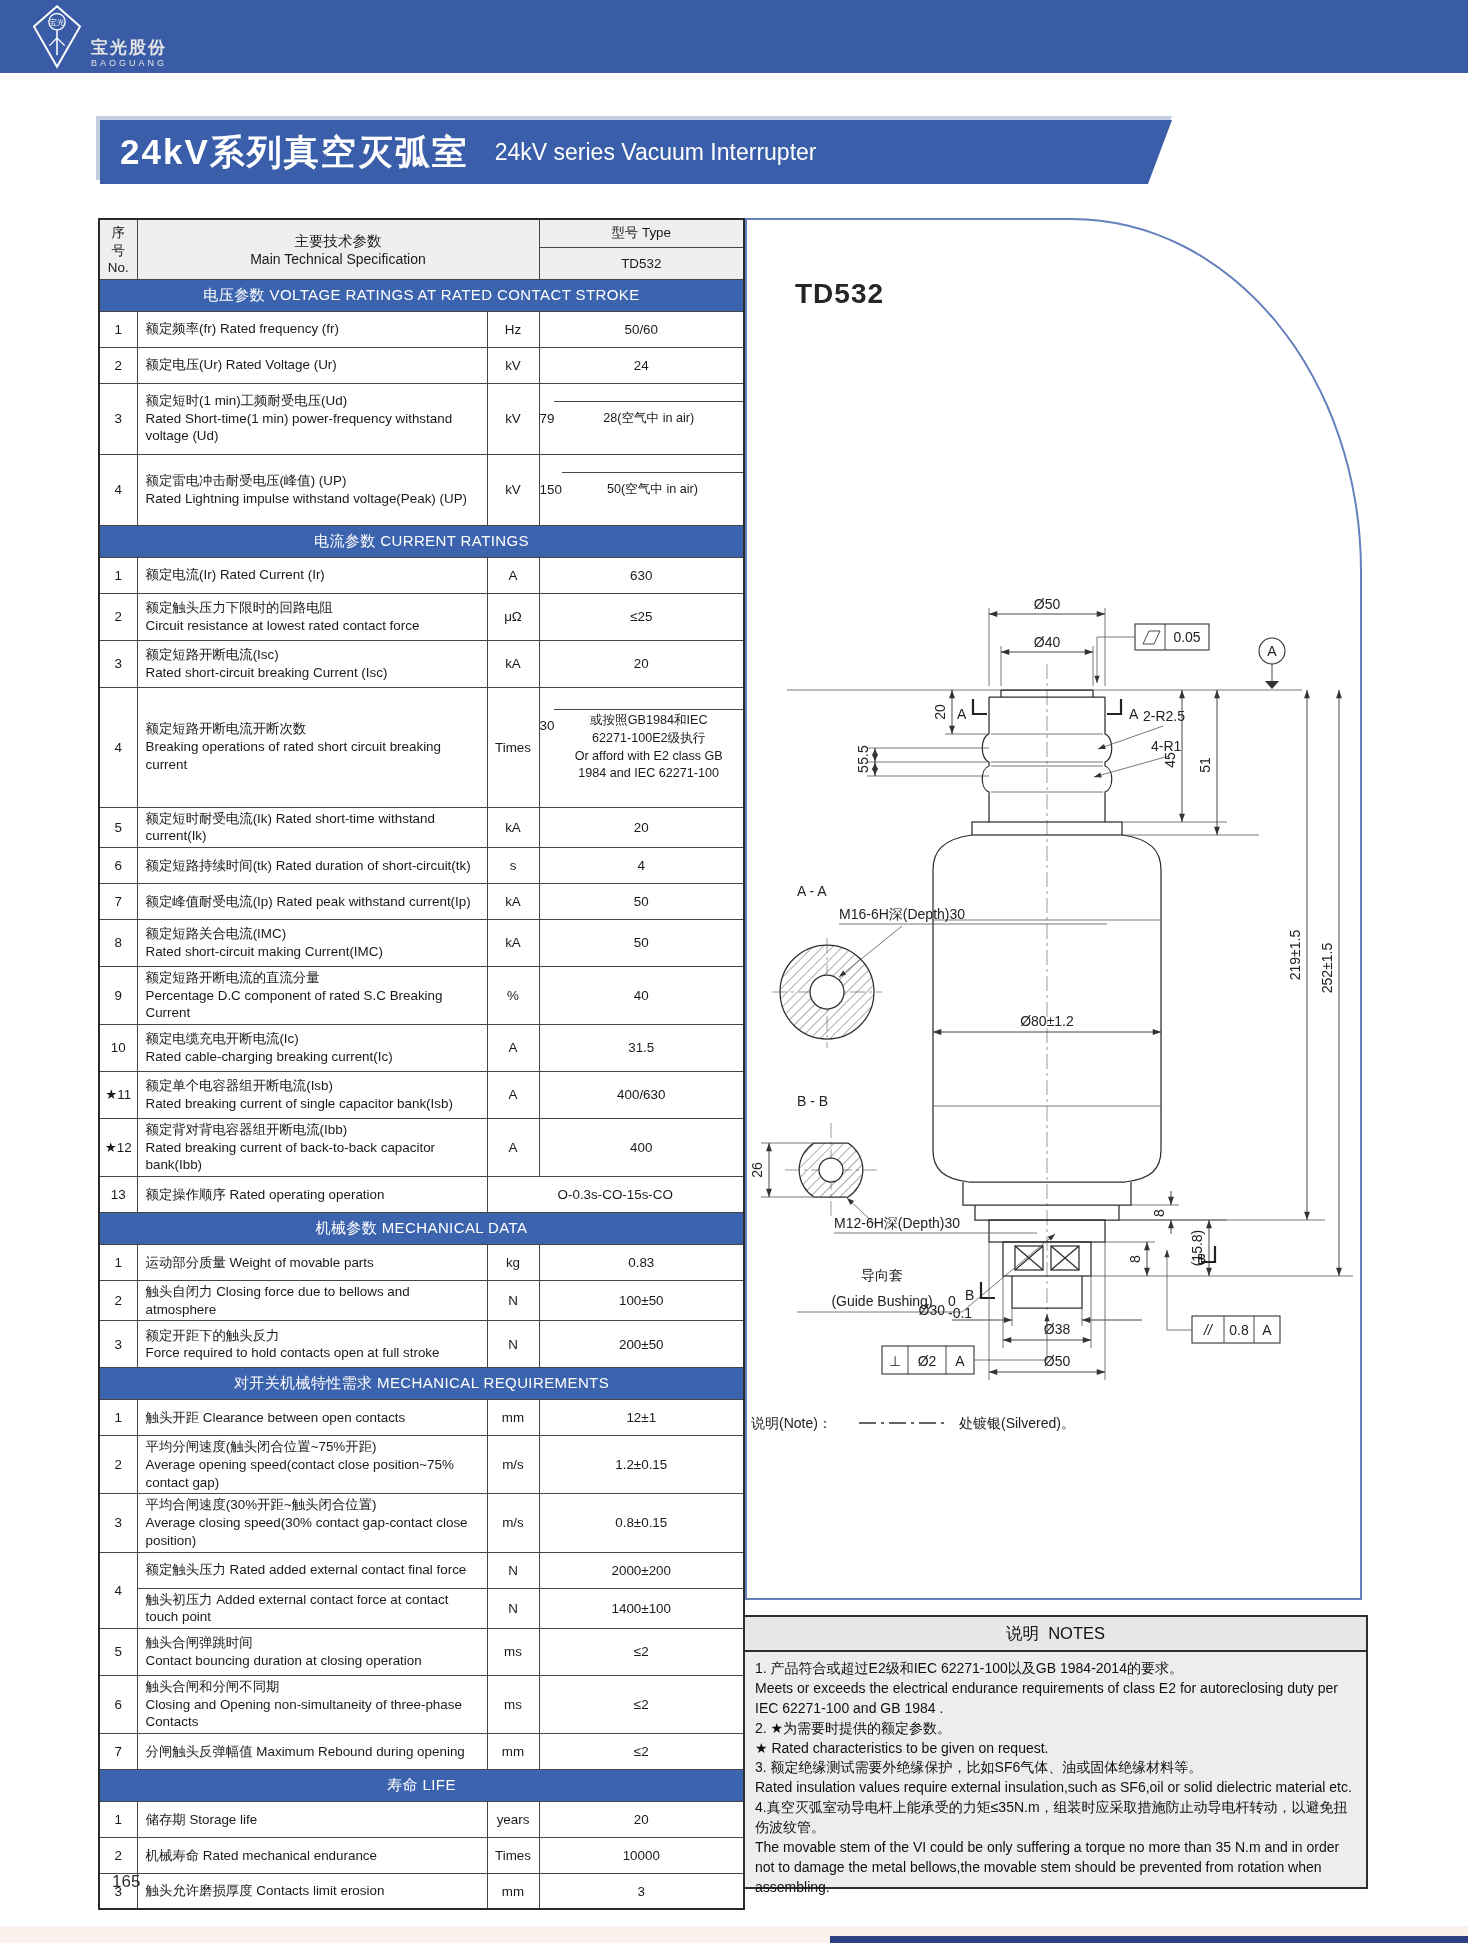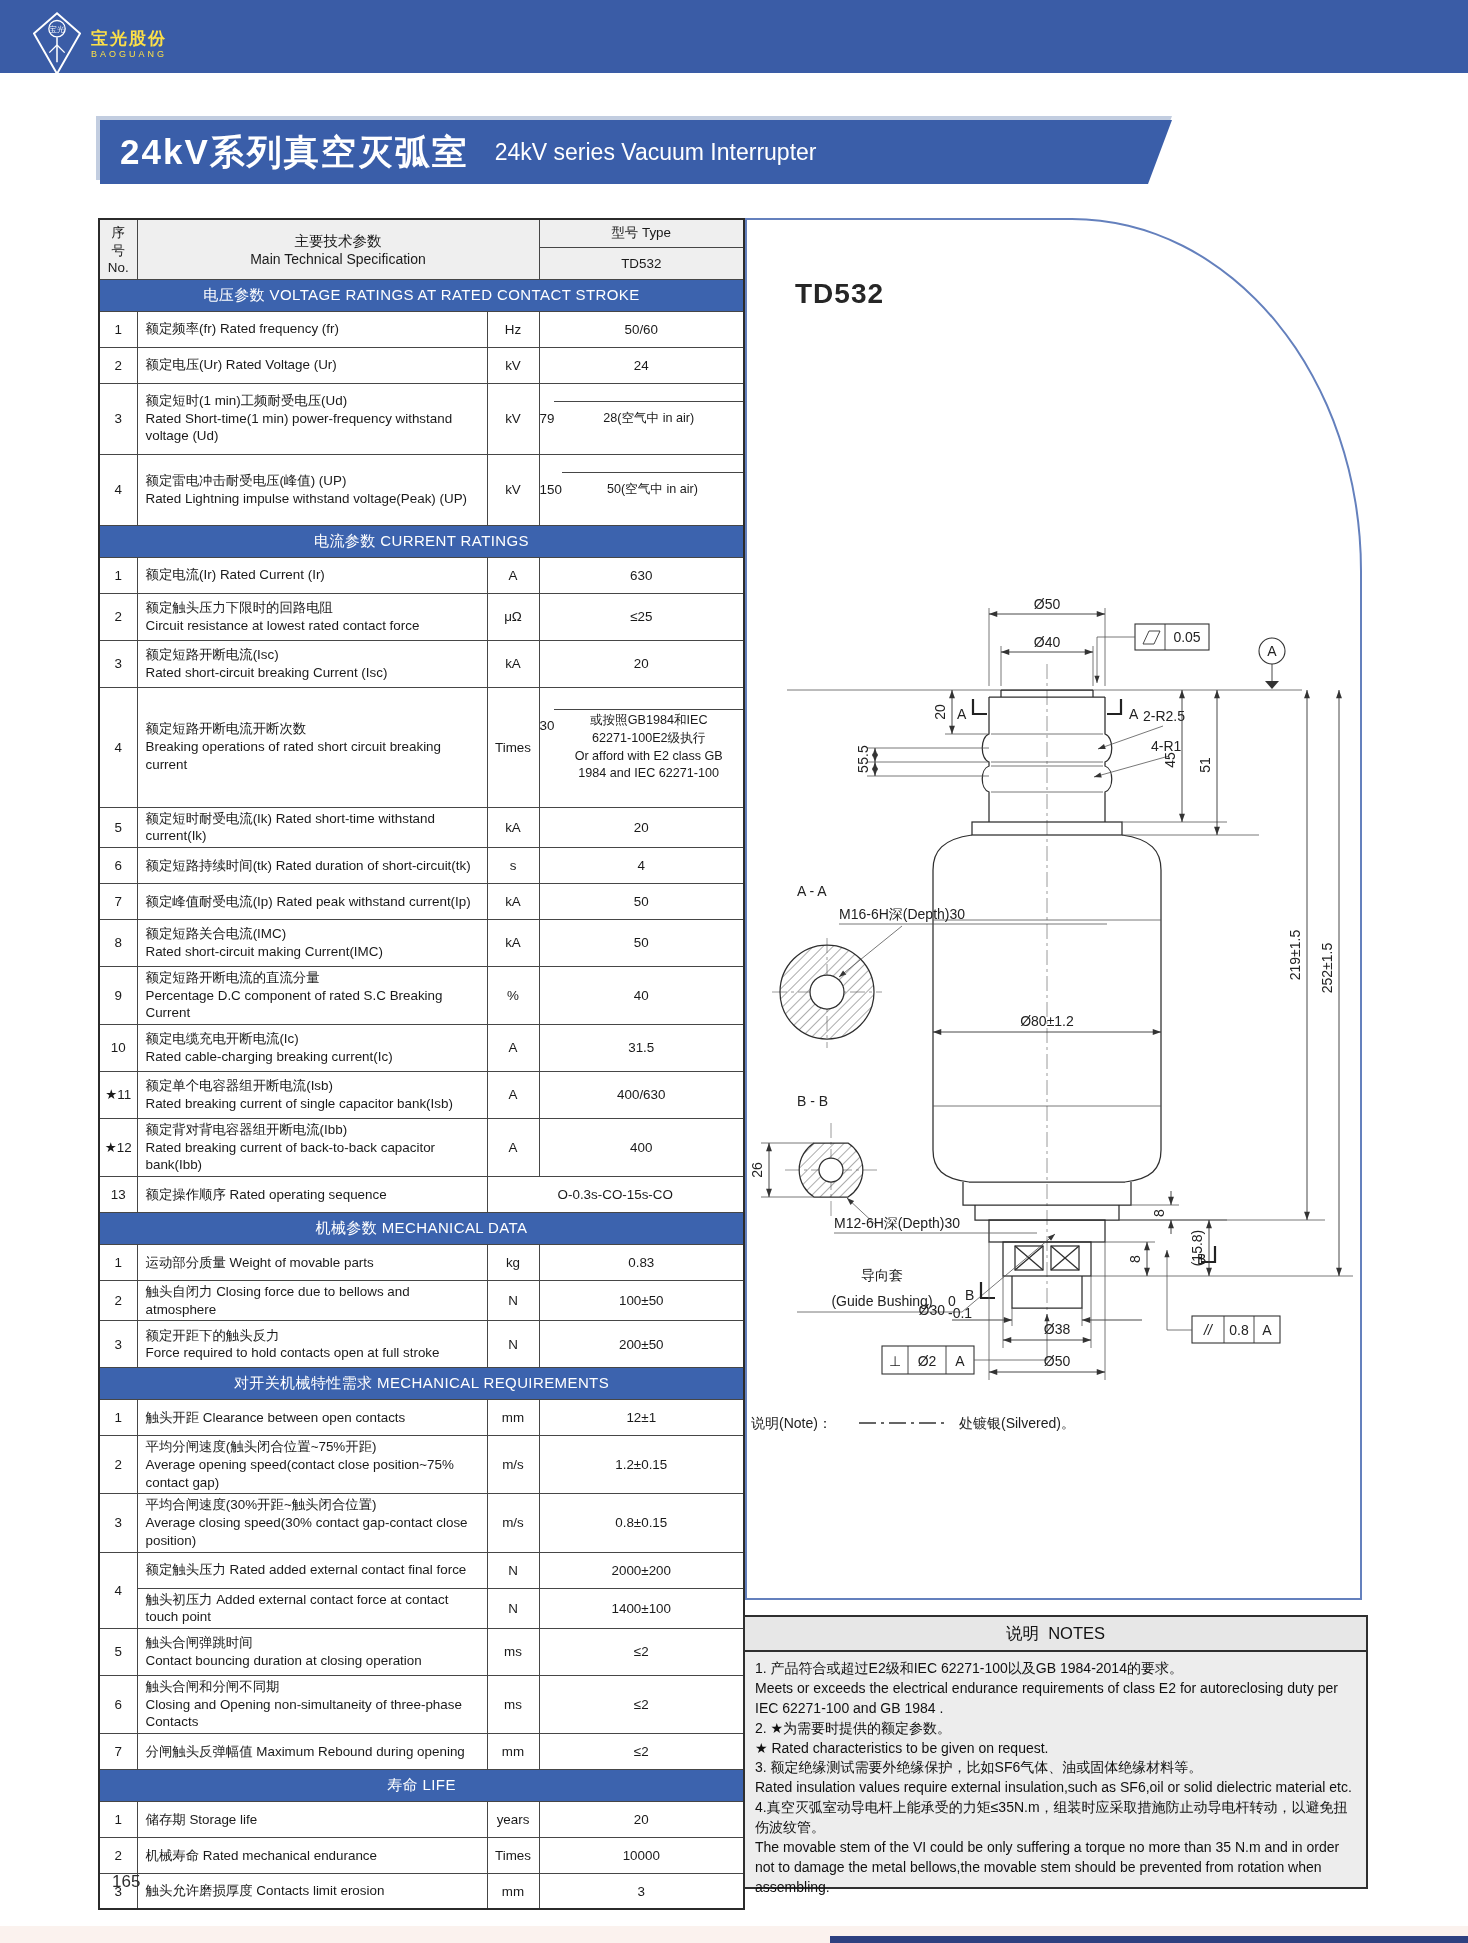--- a/index.html
+++ b/index.html
@@ -1,21 +1,21 @@
 <!DOCTYPE html>
 <html><head>
 <meta charset="utf-8">
 <style>
   html,body{margin:0;padding:0;background:#fff;}
   .page{position:relative;width:1468px;height:1943px;background:#ffffff;overflow:hidden;
         font-family:"Liberation Sans","DejaVu Sans",sans-serif;color:#1a1a1a;}
 
   
   .topbar{position:absolute;left:0;top:0;width:1468px;height:73px;background:#3a5ca6;}
-  .logo{position:absolute;left:33px;top:12px;display:flex;align-items:center;gap:10px;color:#fde047;}
+  .logo{position:absolute;left:33px;top:5px;display:flex;align-items:flex-end;gap:10px;color:#e5e5e5;}
   .logo-text .cn{font-size:17px;font-weight:bold;letter-spacing:2px;line-height:20px;}
   .logo-text .en{font-size:9px;letter-spacing:3px;line-height:11px;}
 
   
   .band-shadow{position:absolute;left:96px;top:116px;width:1076px;height:64px;background:#c2cde0;
                clip-path:polygon(0 0,100% 0,calc(100% - 24px) 100%,0 100%);}
   .titleband{position:absolute;left:100px;top:120px;width:1072px;height:64px;background:#3a5ea9;
              clip-path:polygon(0 0,100% 0,calc(100% - 24px) 100%,0 100%);
              display:flex;align-items:center;gap:26px;padding-left:20px;box-sizing:border-box;color:#fff;}
   .titleband .cn{font-size:35px;font-weight:bold;letter-spacing:2px;}
@@ -259,21 +259,21 @@
           <td class="no">★12</td>
           <td class="lbl">
             <div>额定背对背电容器组开断电流(Ibb)</div>
             <div>Rated breaking current of back-to-back capacitor bank(Ibb)</div>
           </td>
           <td class="unit">A</td>
           <td class="val">400</td>
         </tr>
         <tr style="height: 36px;">
           <td class="no">13</td>
-          <td class="lbl">额定操作顺序 Rated operating sequence</td>
+          <td class="lbl">额定操作顺序 Rated operating operation</td>
           <td class="val" colspan="2">O-0.3s-CO-15s-CO</td>
         </tr>
         <tr class="secbar">
           <td colspan="4">机械参数  MECHANICAL DATA</td>
         </tr>
         <tr style="height: 36px;">
           <td class="no">1</td>
           <td class="lbl">运动部分质量 Weight of movable parts</td>
           <td class="unit">kg</td>
           <td class="val">0.83</td>

